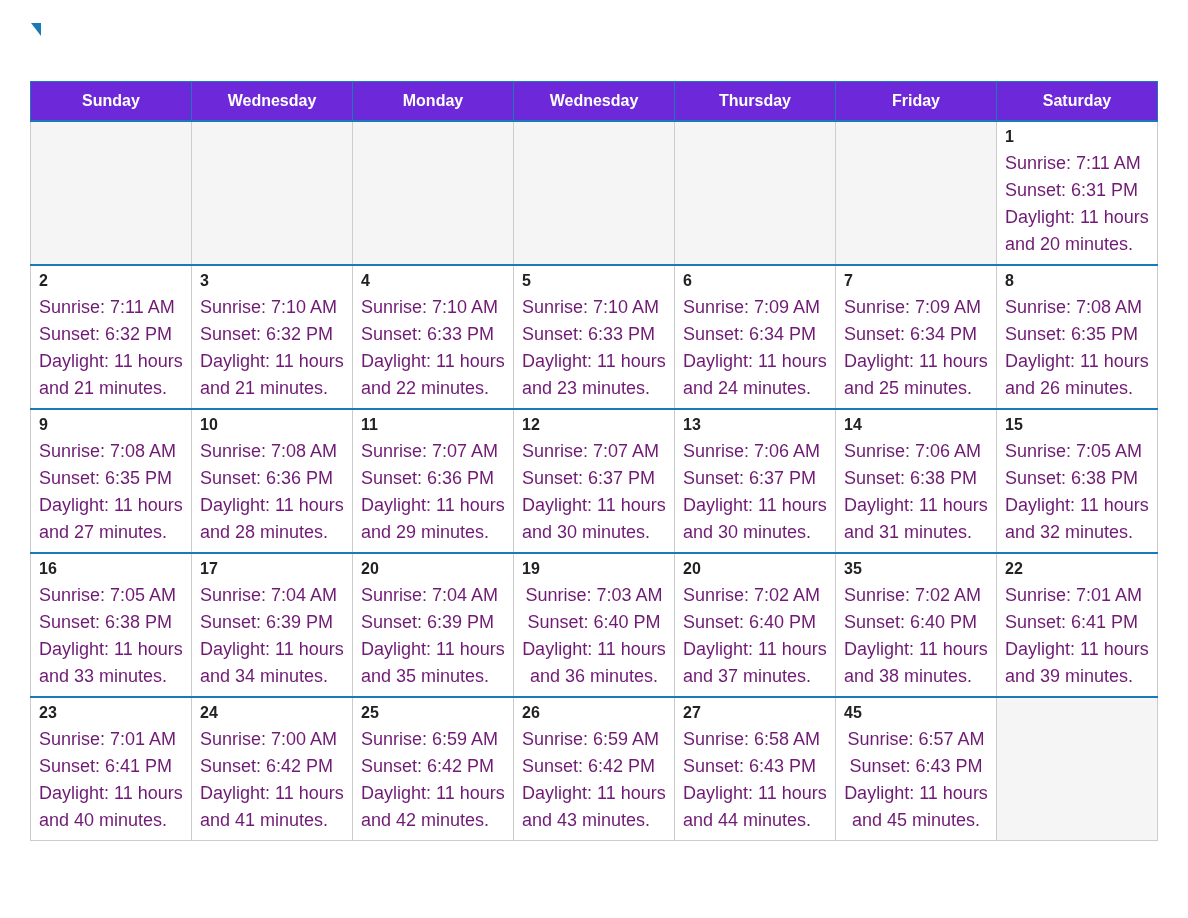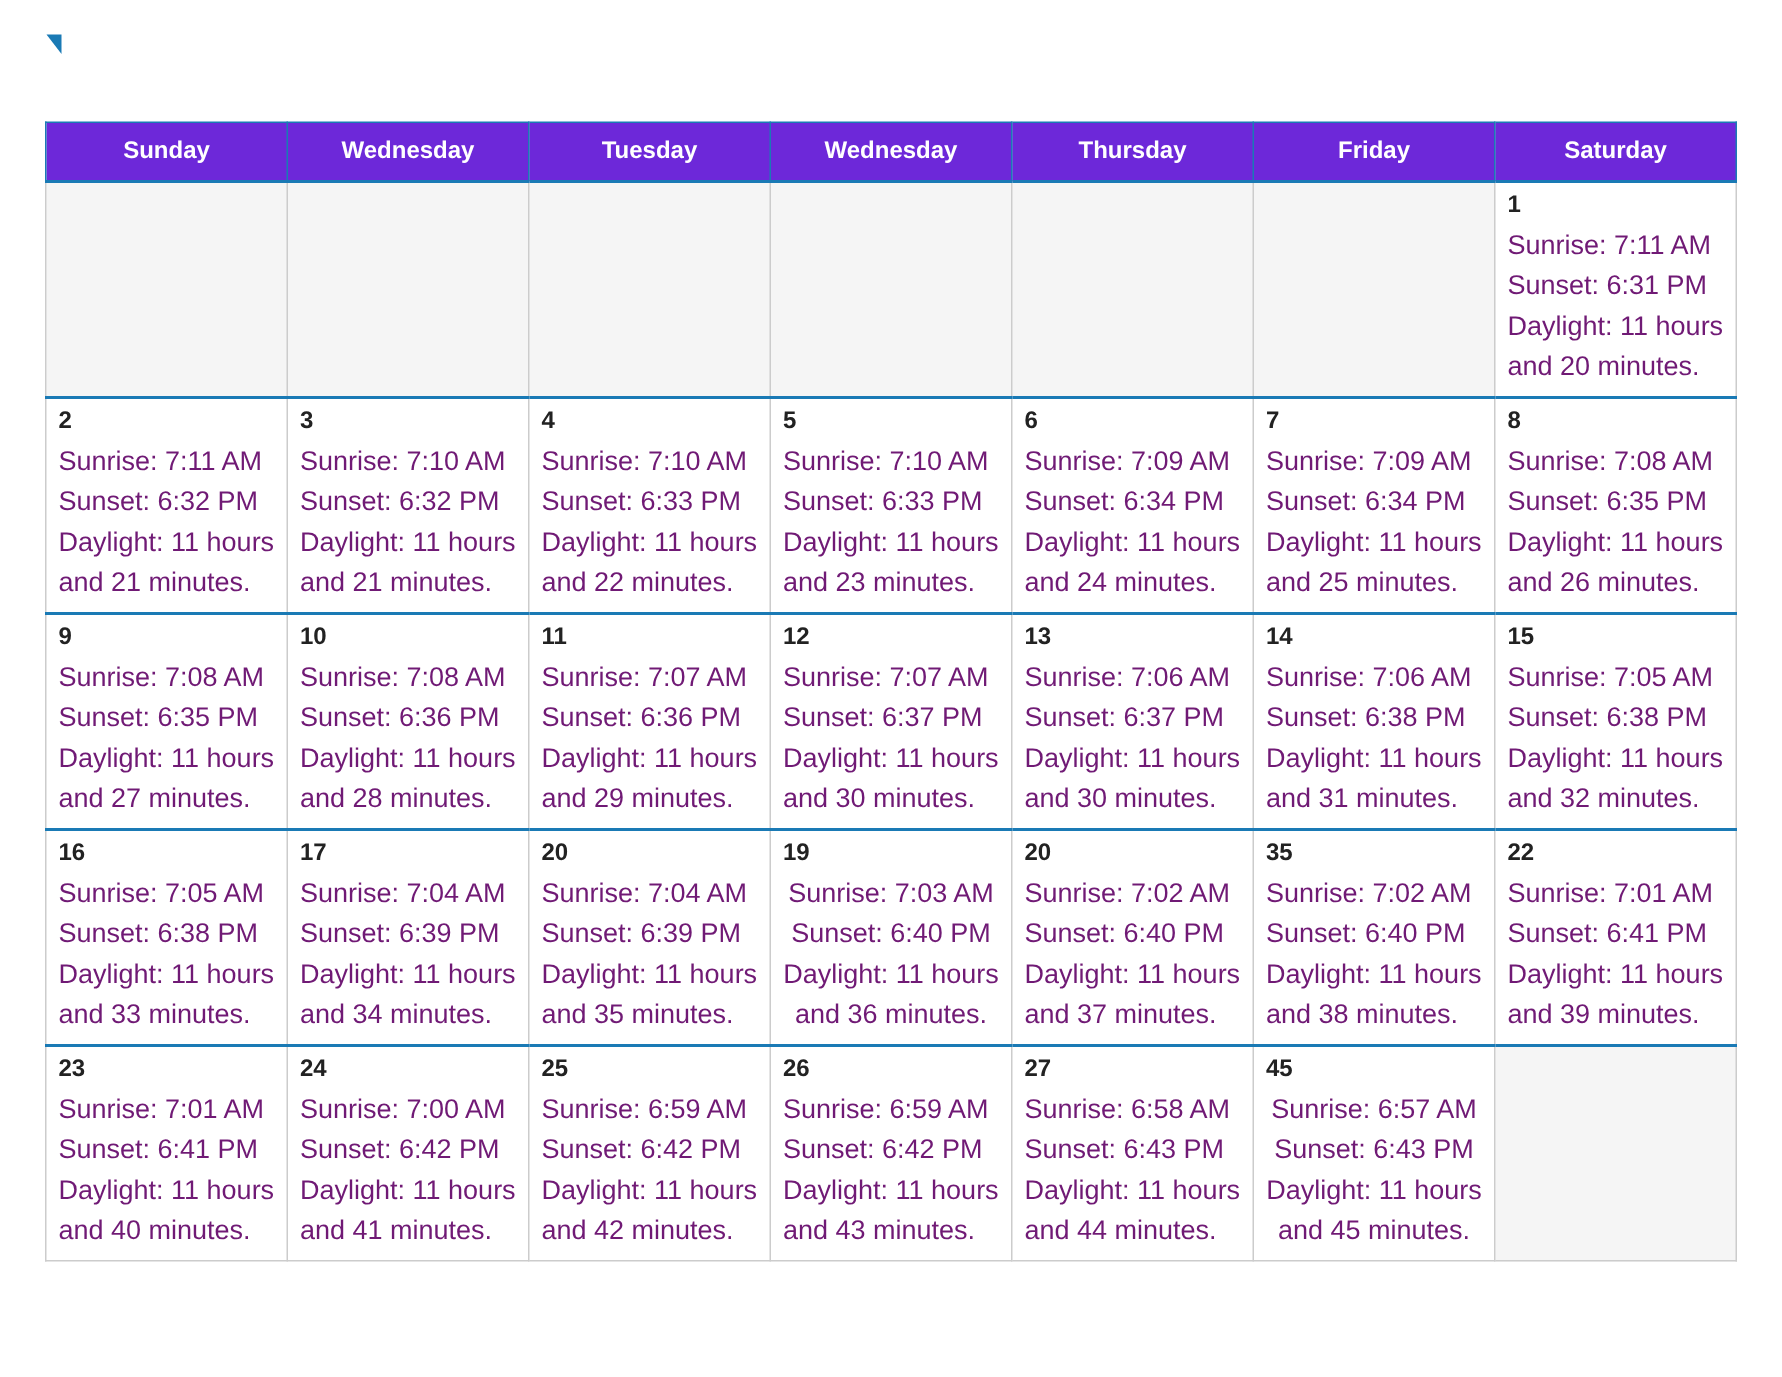--- a/index.html
+++ b/index.html
@@ -121,21 +121,21 @@
     <div class="month-title"></div>
     <div class="location"></div>
   </div>
 </div>
 
 <table class="calendar-table">
   <thead>
     <tr>
     <th>Sunday</th>
         <th>Wednesday</th>
-        <th>Tuesday</th>
+        <th>Monday</th>
         <th>Wednesday</th>
         <th>Thursday</th>
         <th>Friday</th>
         <th>Saturday</th>
       </tr>
   </thead>
   <tbody id="calendar-body">
   <tr>
         <td class="empty"></td>
         <td class="empty"></td>

